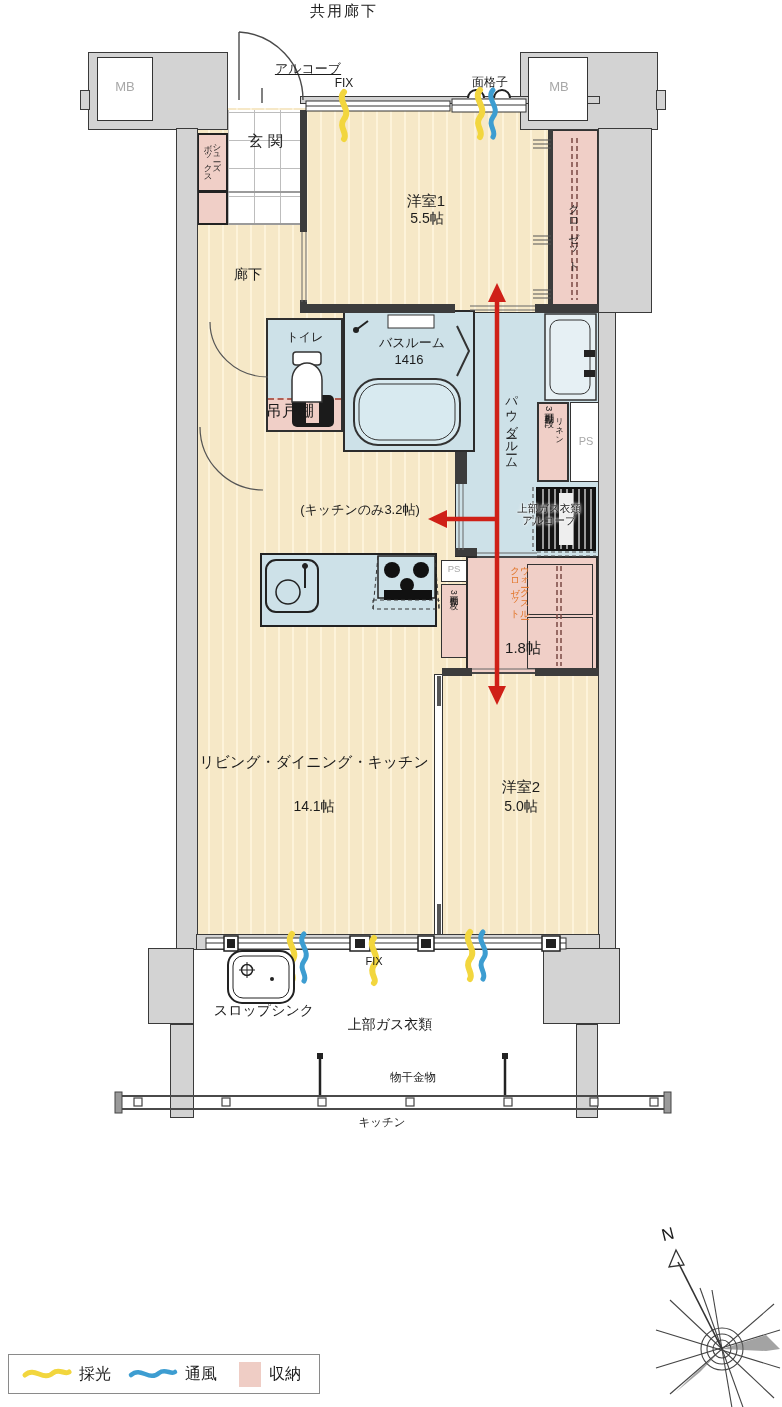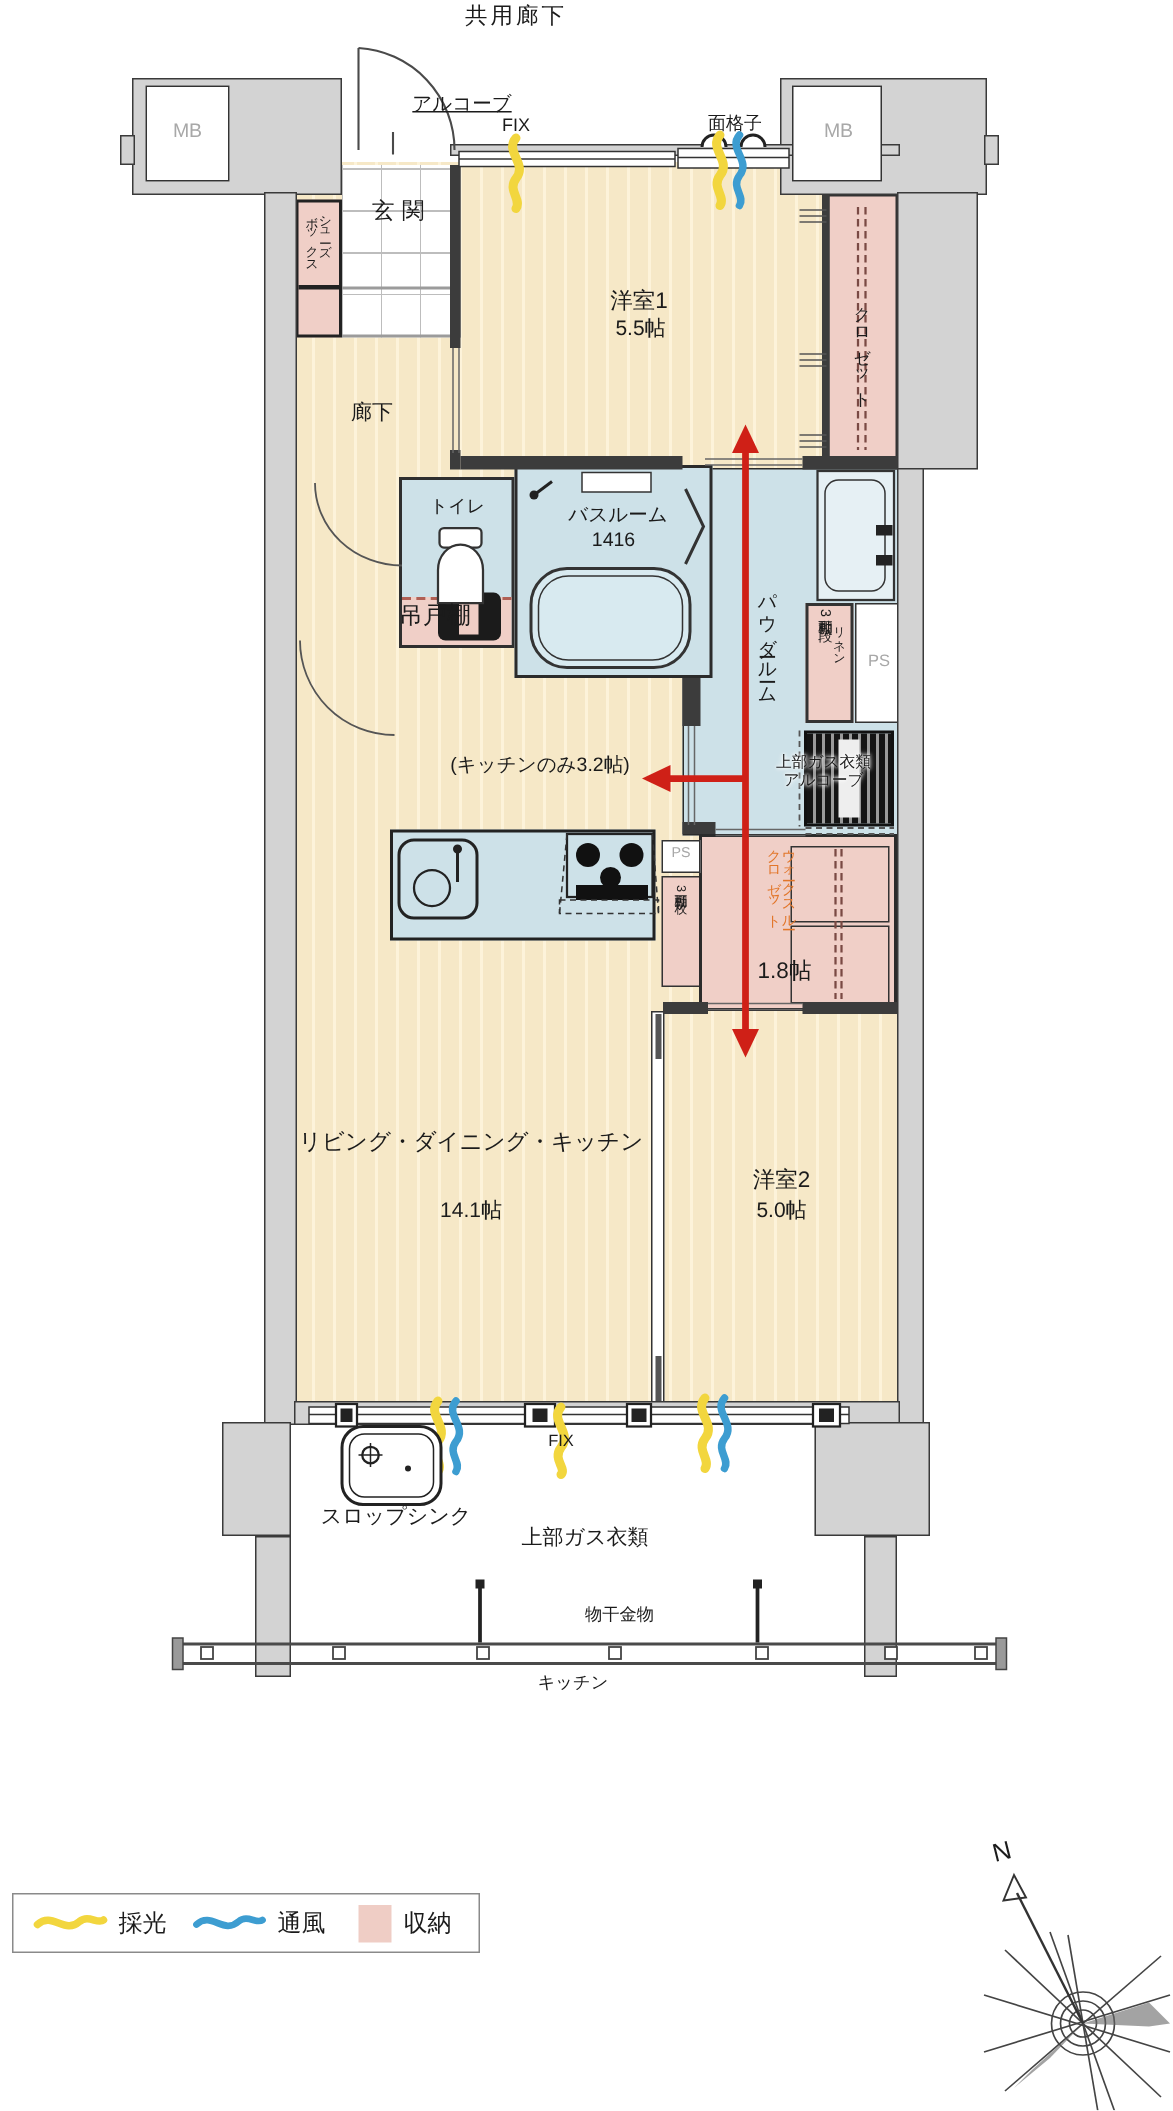--- a/index.html
+++ b/index.html
@@ -329,21 +329,21 @@
   <div class="lbl" style="left:314px;top:798px;font-size:14px;">14.1帖</div>
   <div class="lbl" style="left:521px;top:778px;font-size:15px;">洋室2</div>
   <div class="lbl" style="left:521px;top:798px;font-size:14px;">5.0帖</div>
 
   <div class="lbl" style="left:374px;top:955px;font-size:11px;">FIX</div>
   <div class="lbl" style="left:264px;top:1002px;font-size:14px;">スロップシンク</div>
   <div class="lbl" style="left:390px;top:1016px;font-size:14px;">上部ガス衣類</div>
   <div class="lbl" style="left:413px;top:1071px;font-size:11.5px;">物干金物</div>
   <div class="lbl" style="left:382px;top:1116px;font-size:11.5px;">キッチン</div>
 
-  <div class="legendbox" style="left:8px;top:1262px;width:310px;height:38px;align-items:center;">
+  <div class="legendbox" style="left:8px;top:1354px;width:310px;height:38px;align-items:center;">
     <svg width="52" height="18" viewBox="0 0 52 18" style="margin-left:12px;">
       <path d="M4,10 C14,1 22,17 32,8 C38,3 44,10 48,7" stroke="#f2d63e" stroke-width="5" fill="none" stroke-linecap="round"></path>
     </svg>
     <span style="margin-left:6px;">採光</span>
     <svg width="52" height="18" viewBox="0 0 52 18" style="margin-left:16px;">
       <path d="M4,10 C14,1 22,17 32,8 C38,3 44,10 48,7" stroke="#3d9dd1" stroke-width="4.5" fill="none" stroke-linecap="round"></path>
     </svg>
     <span style="margin-left:6px;">通風</span>
     <span style="display:inline-block;width:22px;height:25px;background:#efcdc5;margin-left:22px;"></span>
     <span style="margin-left:8px;">収納</span>

